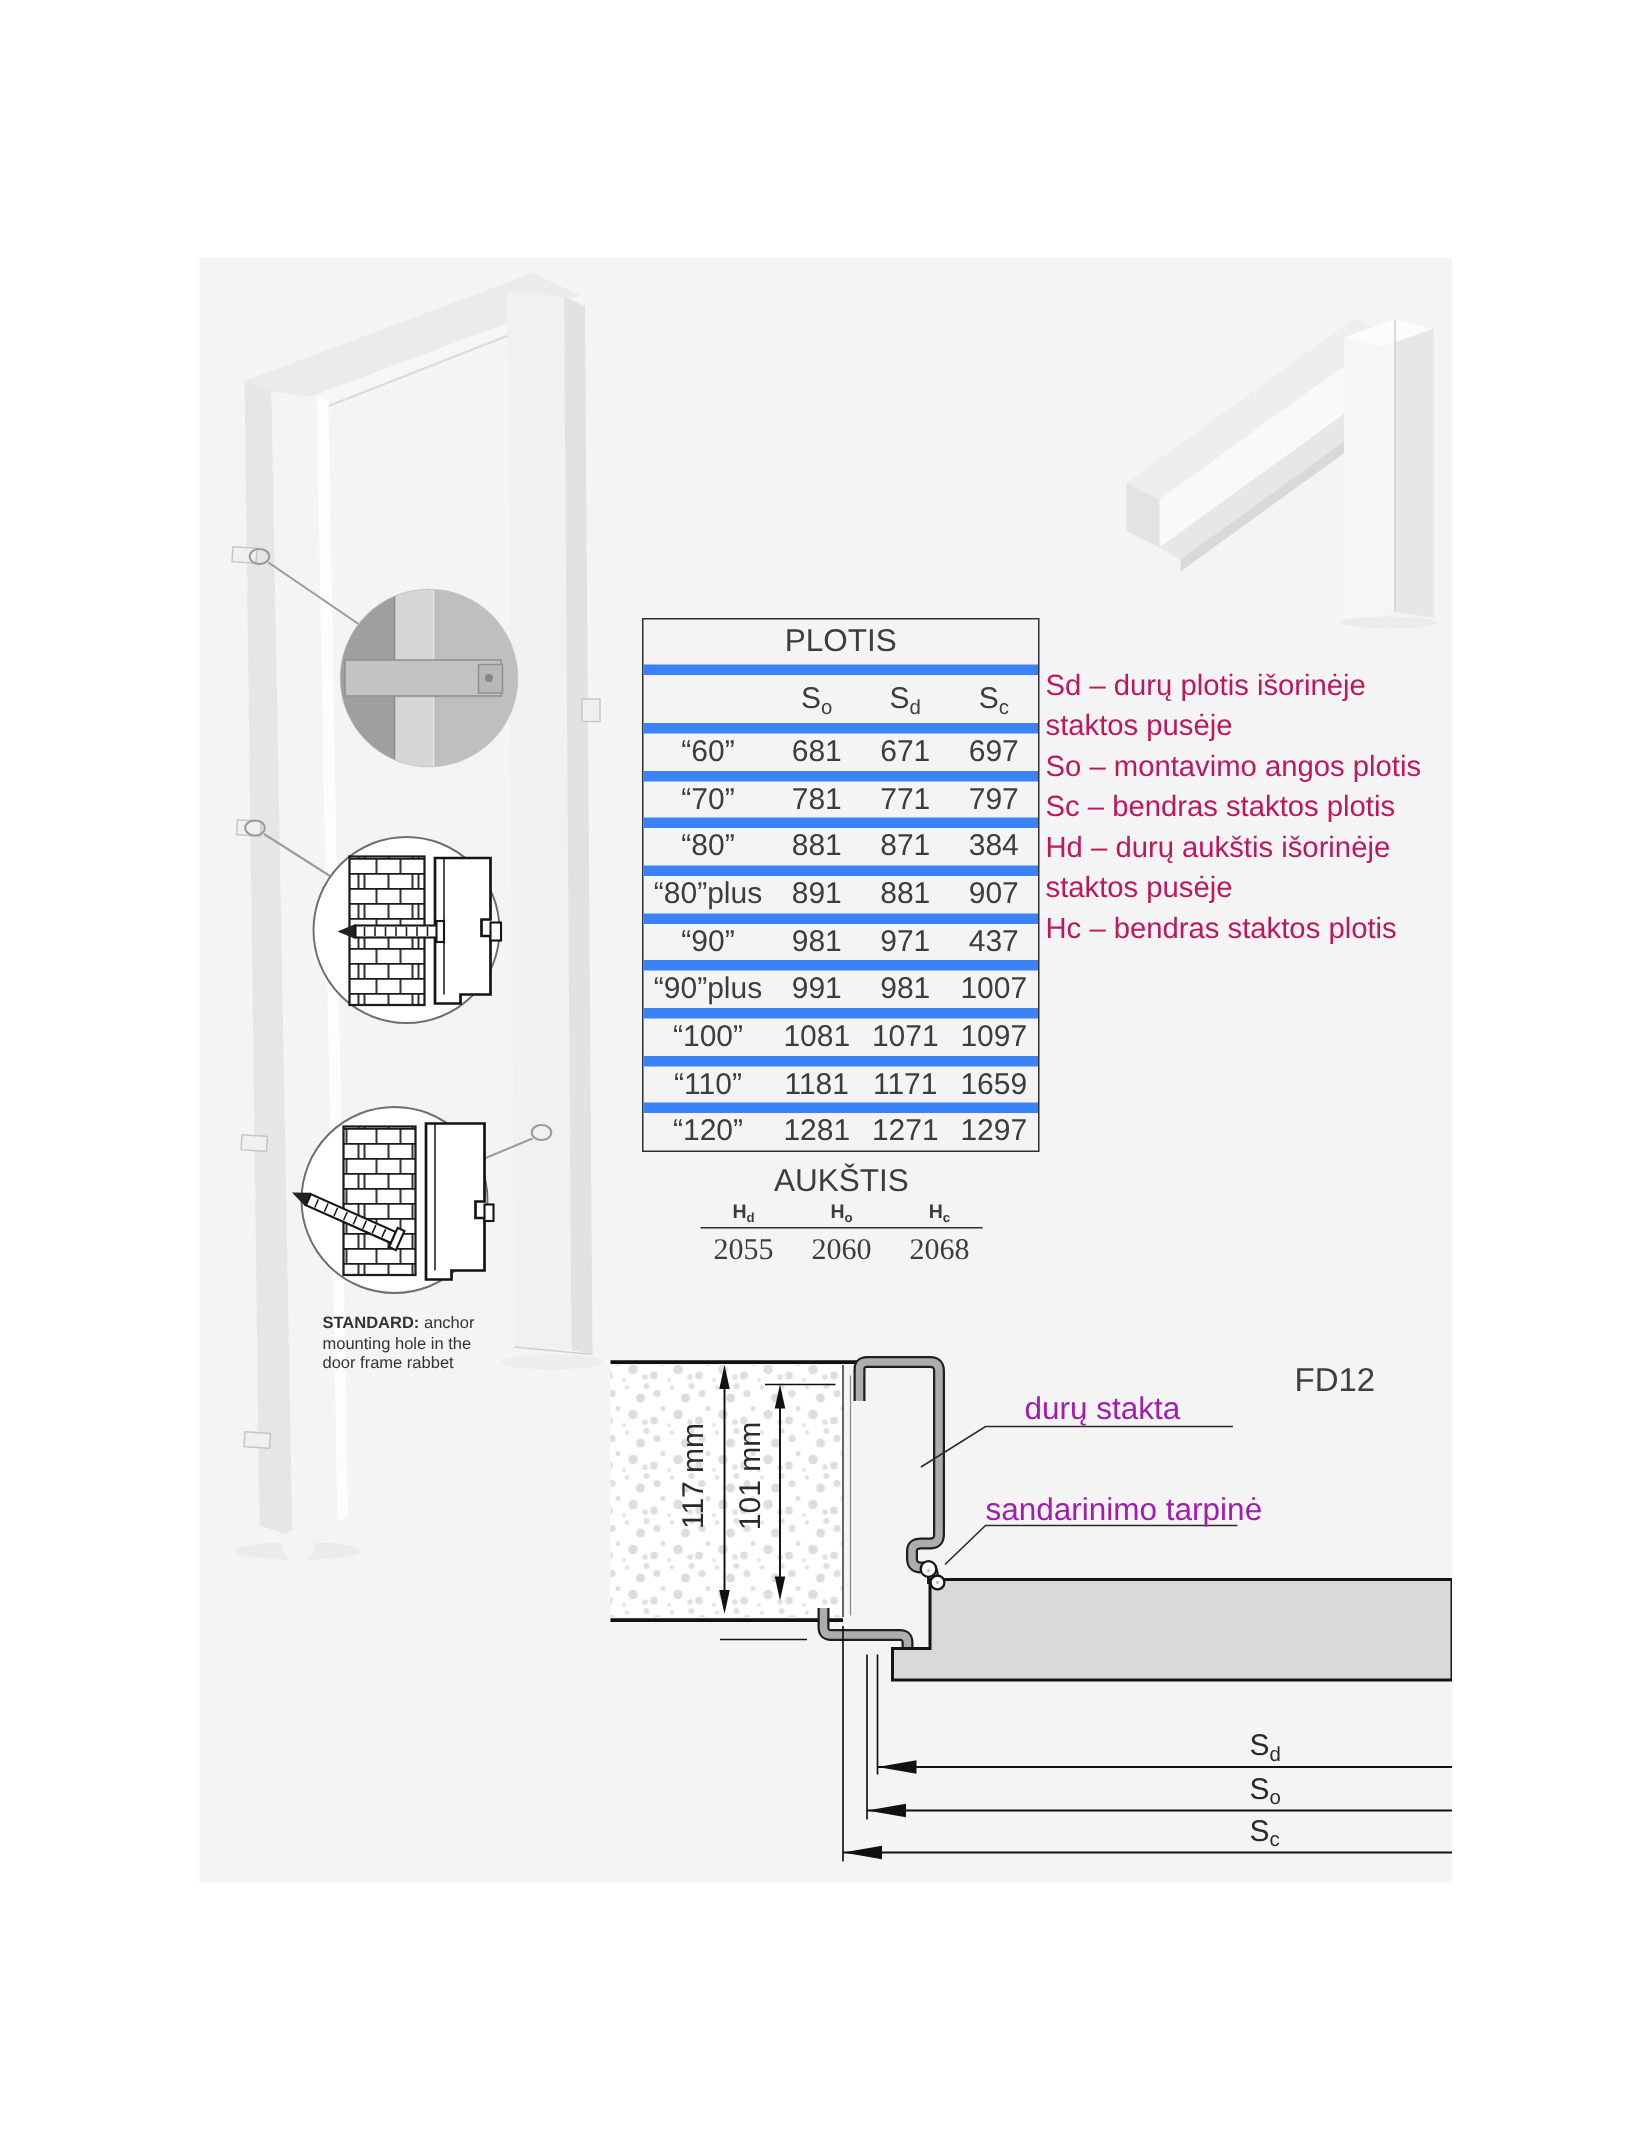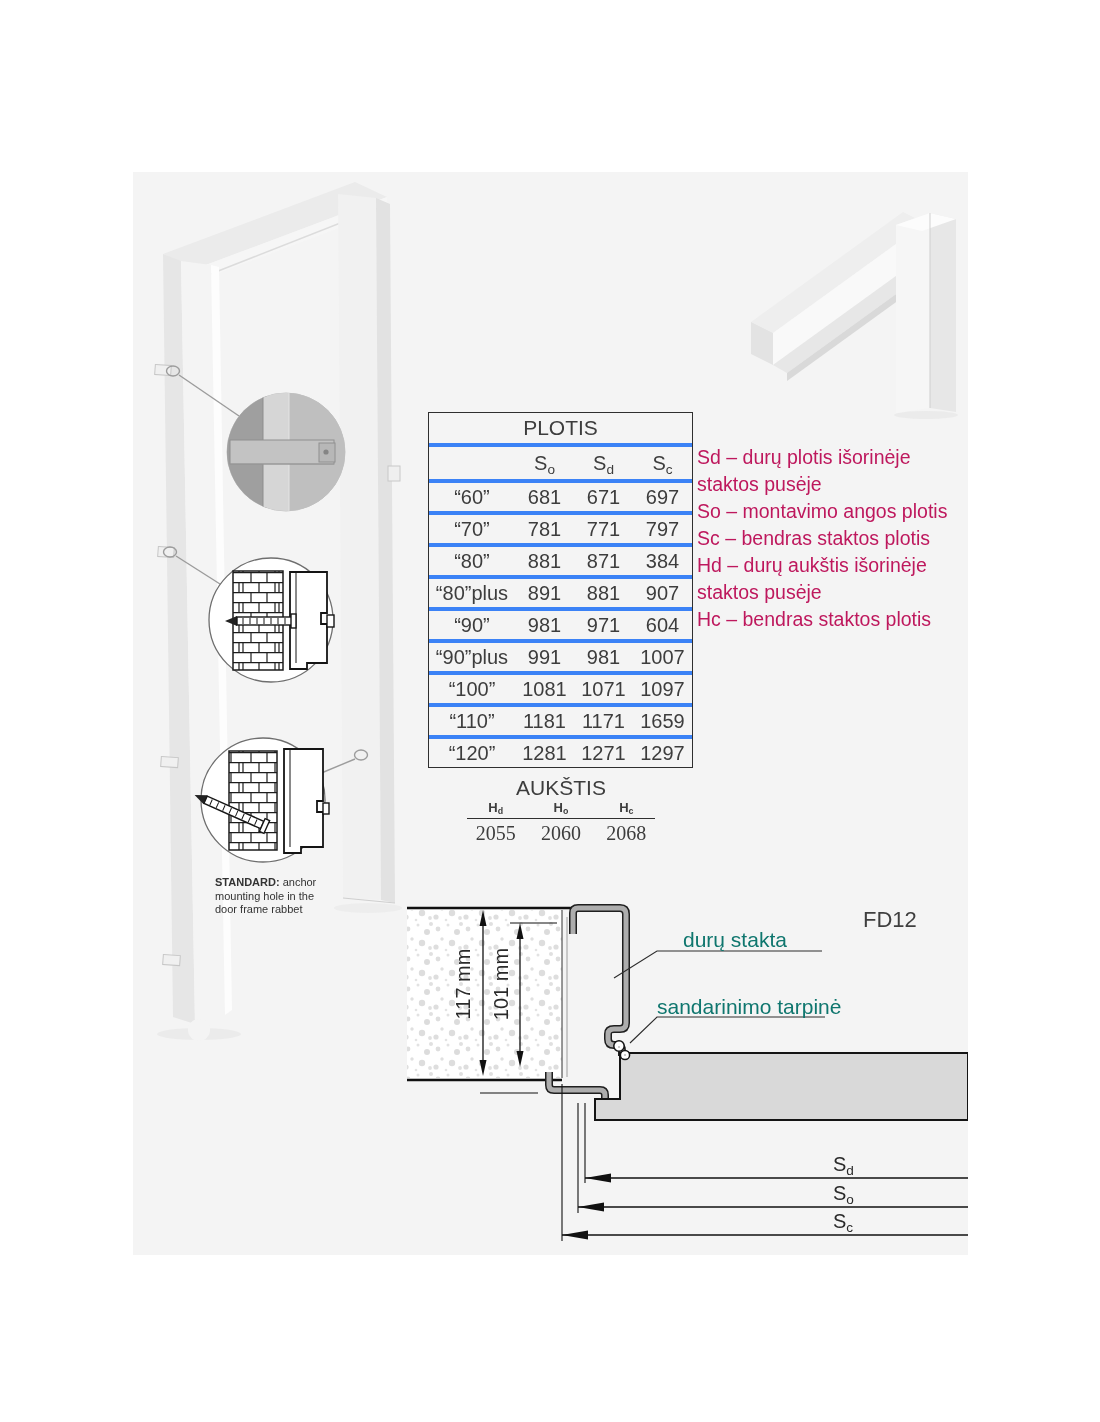--- a/index.html
+++ b/index.html
@@ -15,21 +15,21 @@
 
   .lbl { position:absolute; color:#3a3a3a; white-space:nowrap; }
   sub.s { font-size:0.68em; vertical-align:-0.28em; line-height:0; }
 
   
   .ptable {
     position:absolute; left:295px; top:240px; width:265px; height:356px;
     border:1.6px solid #2f2f2f; display:flex; flex-direction:column;
     font-size:20px; color:#3d3d3d; box-sizing:border-box;
   }
-  .trow { display:flex; align-items:center; border-bottom:4px solid #3b82f6; }
+  .trow { display:flex; align-items:center; border-bottom:7px solid #3b82f6; }
   .trow:last-child { border-bottom:none; }
   .trow-title { height:30px; justify-content:center; font-size:21px; flex:none; }
   .trow-head  { height:32px; flex:none; }
   .trow-data  { flex:1; }
   .c0 { width:86px; text-align:center; }
   .cn { flex:1; text-align:center; }
 
   
   .aukstis { position:absolute; left:330px; top:604px; width:196px; text-align:center; color:#3d3d3d; }
   .aukstis .atitle { font-size:21px; }
@@ -40,21 +40,21 @@
   .aukstis .avals span { flex:1; }
 
   
   .legend { position:absolute; left:564px; top:272px; width:271px; font-size:19.5px; line-height:27px; color:#be185d; }
   .legend div { margin:0; }
 
   
   .callout-text { position:absolute; font-size:11px; line-height:13.5px; color:#333333; }
   .callout-text b { font-weight:bold; }
 
-  .xs-label { font-size:21px; color:#0f766e; }
+  .xs-label { font-size:21px; color:#a21caf; }
   .fd-code { font-size:22px; color:#3f3f3f; }
   .dim-rot {
     position:absolute; font-size:20px; color:#2a2a2a; white-space:nowrap;
     transform:translate(-50%,-50%) rotate(-90deg);
   }
   .wmark { font-size:20px; color:#2a2a2a; }
 </style>
 </head>
 <body>
 
@@ -267,21 +267,21 @@
       <div class="trow trow-data">
         <span class="c0">“80”plus</span>
         <span class="cn">891</span>
         <span class="cn">881</span>
         <span class="cn">907</span>
       </div>
       <div class="trow trow-data">
         <span class="c0">“90”</span>
         <span class="cn">981</span>
         <span class="cn">971</span>
-        <span class="cn">604</span>
+        <span class="cn">437</span>
       </div>
       <div class="trow trow-data">
         <span class="c0">“90”plus</span>
         <span class="cn">991</span>
         <span class="cn">981</span>
         <span class="cn">1007</span>
       </div>
       <div class="trow trow-data">
         <span class="c0">“100”</span>
         <span class="cn">1081</span>

